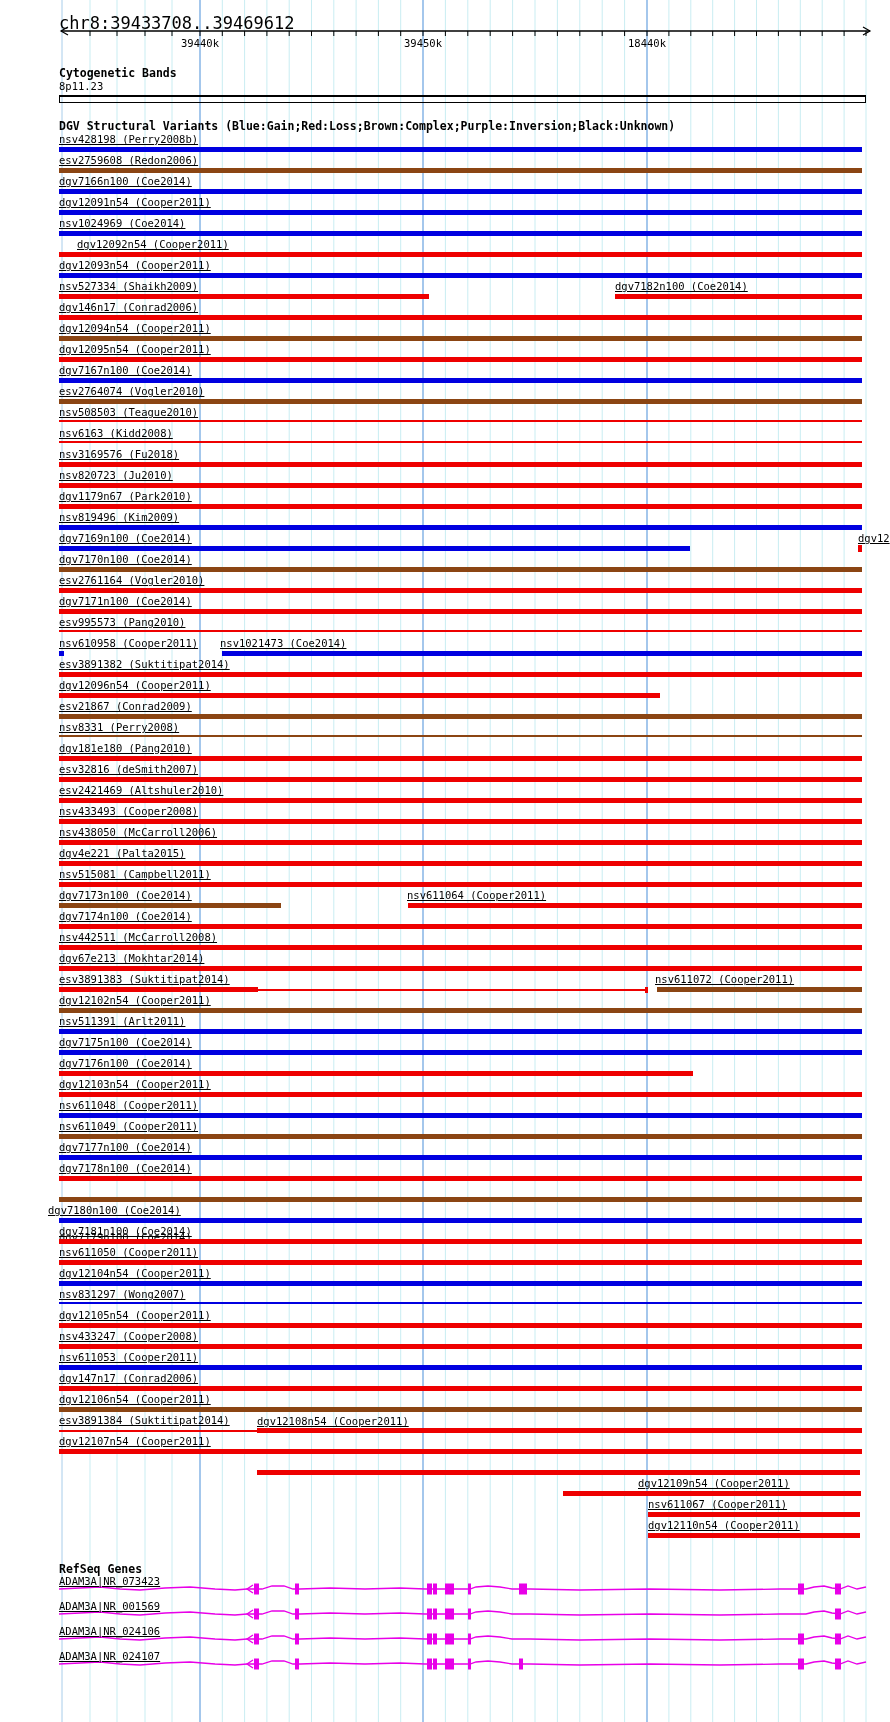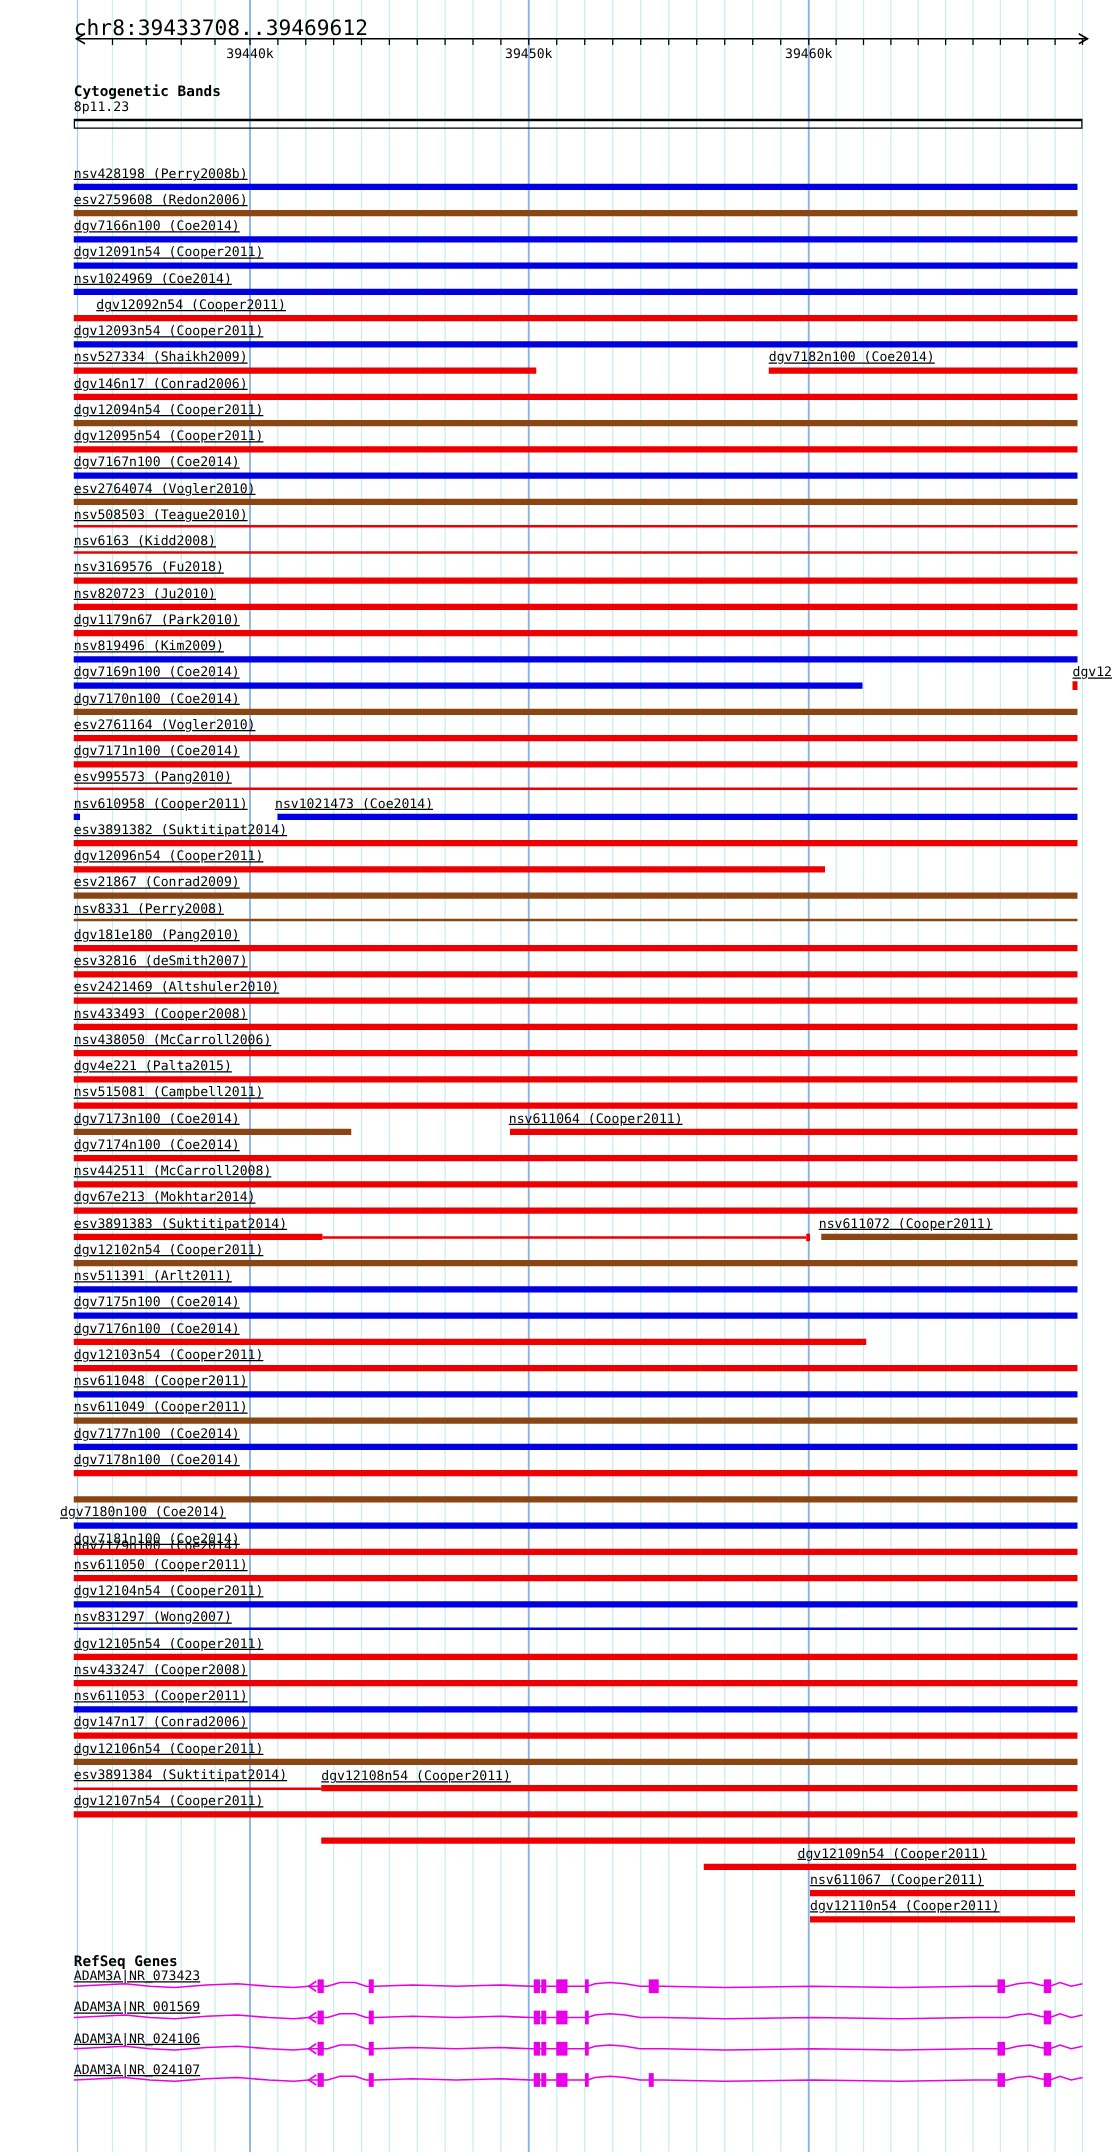--- a/index.html
+++ b/index.html
@@ -143,20 +143,21 @@
         <rect x="835" y="1658.5" width="6" height="11" fill="#e800e8"></rect>
       </g>
     </svg>
 
   <div class="sub" style="left:59px;top:13px;font-size:17px;">chr8:39433708..39469612</div>
 
   <div class="ttl" style="left:59px;top:66px;">Cytogenetic Bands</div>
   <div class="sub" style="left:59px;top:80px;">8p11.23</div>
   <div class="bandbox" style="left:59px;top:95px;width:805px;height:5px;"></div>
 
+  <div class="ttl" style="left:59px;top:119px;">DGV Structural Variants (Blue:Gain;Red:Loss;Brown:Complex;Purple:Inversion;Black:Unknown)</div>
 
   <div id="rows">
       <div class="vlabel" style="left: 59px; top: 134px;">nsv428198 (Perry2008b)</div>
       <div class="vbar" style="left: 59px; top: 147px; width: 803px; height: 5px; background: rgb(0, 0, 224);"></div>
       <div class="vlabel" style="left: 59px; top: 155px;">esv2759608 (Redon2006)</div>
       <div class="vbar" style="left: 59px; top: 168px; width: 803px; height: 5px; background: rgb(139, 69, 19);"></div>
       <div class="vlabel" style="left: 59px; top: 176px;">dgv7166n100 (Coe2014)</div>
       <div class="vbar" style="left: 59px; top: 189px; width: 803px; height: 5px; background: rgb(0, 0, 224);"></div>
       <div class="vlabel" style="left: 59px; top: 197px;">dgv12091n54 (Cooper2011)</div>
       <div class="vbar" style="left: 59px; top: 210px; width: 803px; height: 5px; background: rgb(0, 0, 224);"></div>
@@ -303,14 +304,14 @@
 
   <div class="ttl" style="left:59px;top:1562px;">RefSeq Genes</div>
   <div id="genes">
       <div class="vlabel" style="left: 59px; top: 1576px;">ADAM3A|NR_073423</div>
       <div class="vlabel" style="left: 59px; top: 1601px;">ADAM3A|NR_001569</div>
       <div class="vlabel" style="left: 59px; top: 1626px;">ADAM3A|NR_024106</div>
       <div class="vlabel" style="left: 59px; top: 1651px;">ADAM3A|NR_024107</div>
     </div>
 <div class="ticklab" style="left: 200px; top: 37px;">39440k</div>
     <div class="ticklab" style="left: 423px; top: 37px;">39450k</div>
-    <div class="ticklab" style="left: 647px; top: 37px;">39460k</div>
+    <div class="ticklab" style="left: 647px; top: 37px;">18440k</div>
   </div>
 
 </body></html>

